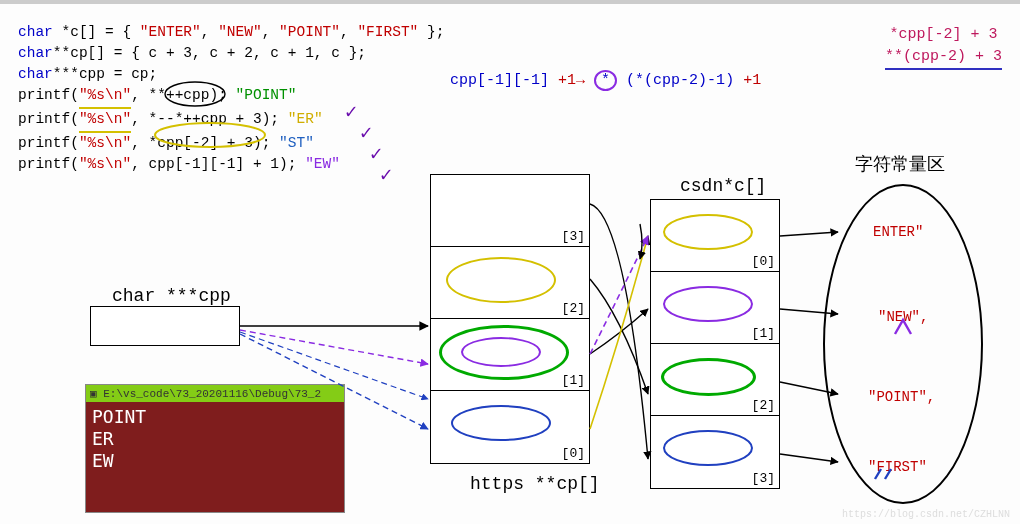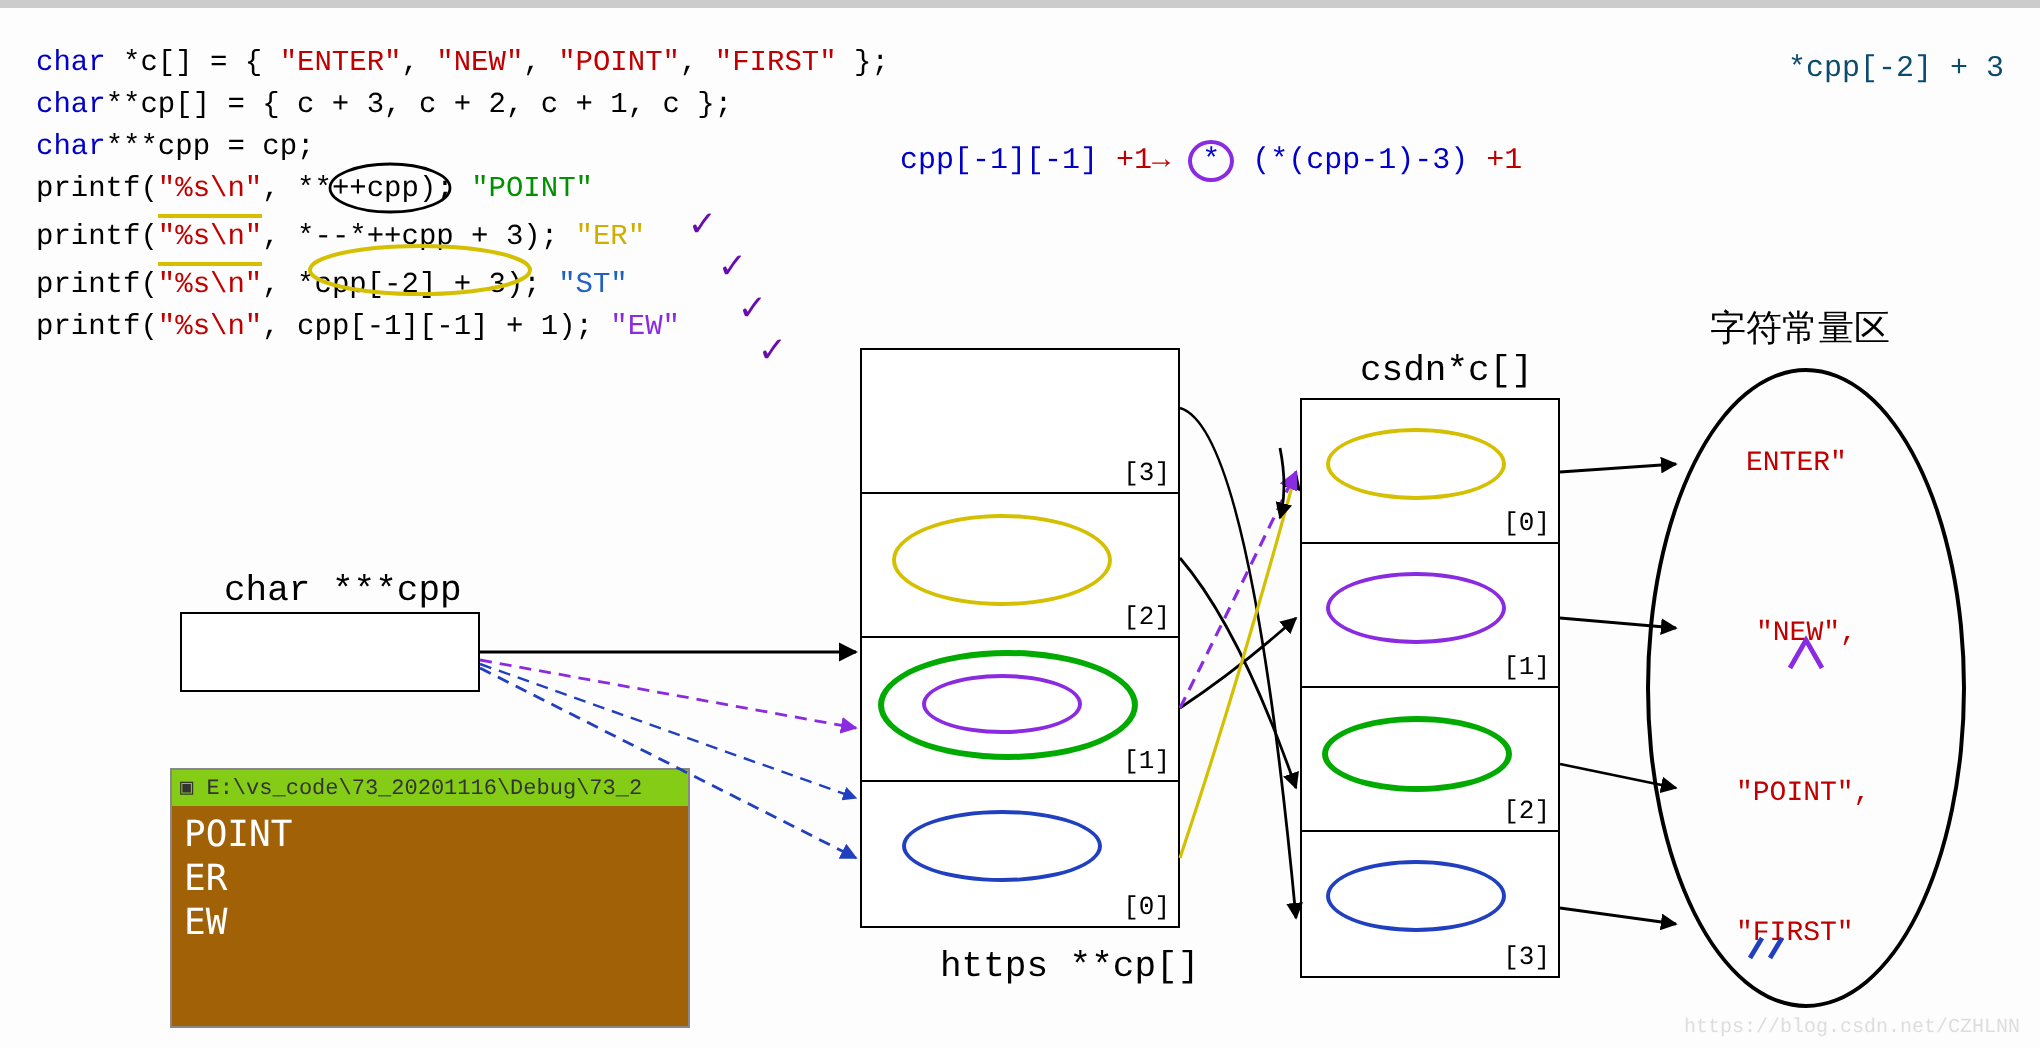--- a/index.html
+++ b/index.html
@@ -22,21 +22,21 @@
     font-size: 14.5px;
   }
   .kw { color: #0000c8; }
   .str { color: #c00000; }
   .cmt { color: #009000; }
   .note-right {
     position: absolute;
     top: 20px;
     right: 18px;
     font-size: 15px;
-    color: #0c4a6e;
+    color: #be185d;
     line-height: 22px;
     text-align: center;
   }
   .expr-center {
     position: absolute;
     top: 68px;
     left: 450px;
     font-size: 15px;
     color: #0000c8;
   }
@@ -102,21 +102,21 @@
   }
   .console-title {
     background: #84cc16;
     color: #333;
     font-size: 11px;
     padding: 2px 4px;
     white-space: nowrap;
     overflow: hidden;
   }
   .console-body {
-    background: #a16207;
+    background: #7f1d1d;
     color: #fff;
     font-size: 18px;
     font-family: "SimSun", monospace;
     padding: 4px 6px;
     line-height: 22px;
     height: 110px;
   }
   .arrow-svg {
     position: absolute;
     top: 0; left: 0;
@@ -162,27 +162,28 @@
   </div>
 </div>
 
 <span class="check" style="top:95px;left:345px">✓</span>
 <span class="check" style="top:116px;left:360px">✓</span>
 <span class="check" style="top:137px;left:370px">✓</span>
 <span class="check" style="top:158px;left:380px">✓</span>
 
 <div class="note-right">
   <div><span>*cpp[-2] + 3</span></div>
+  <div class="hand-under"><span>**(cpp-2) + 3</span></div>
 </div>
 
 <div class="expr-center">
   <span>cpp[-1][-1]</span>
   <span class="red">+1→</span>
   <span style="border:2px solid #8a2be2;border-radius:50%;padding:0 5px">*</span>
-  <span>(*(cpp-1)-3)</span>
+  <span>(*(cpp-2)-1)</span>
   <span class="red">+1</span>
 </div>
 
 <span class="lbl" style="top:282px;left:112px">char ***cpp</span>
 <div class="box" style="top:302px;left:90px;width:150px;height:40px"></div>
 
 <div class="box" style="top:170px;left:430px;width:160px;height:290px">
   <div class="cell">
       <span class="cell-idx">[3]</span>
     </div>

